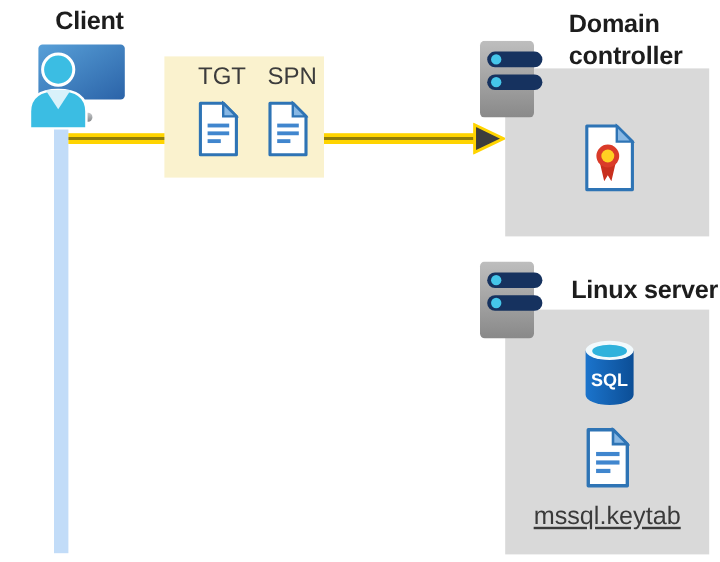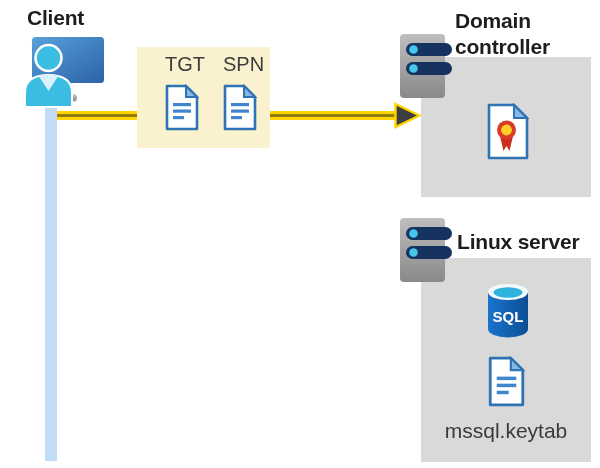--- a/index.html
+++ b/index.html
@@ -2,21 +2,21 @@
 <html><head>
 <meta charset="utf-8">
 <style>
   html,body{margin:0;padding:0;background:#ffffff;}
   .canvas{
     position:relative;width:600px;height:468px;background:#ffffff;
     font-family:"Liberation Sans",sans-serif;overflow:hidden;
   }
   .abs{position:absolute;}
   .bold-label{
-    font-weight:700;font-size:21px;color:#1d1d1d;line-height:26px;letter-spacing:-0.2px;
+    font-weight:700;font-size:21px;color:#1d1d1d;line-height:26px;letter-spacing:-0.2px;margin-left:19px;
   }
   .client-label{left:27px;top:5px;}
   .dc-label{left:455px;top:8px;width:150px;}
   .linux-label{left:457px;top:229px;width:150px;white-space:nowrap;}
 
   .timeline{
     left:45px;top:84px;width:12px;height:377px;background:#c2dcf8;z-index:0;
   }
   .client-icon{left:15px;top:25px;z-index:2;}
 
@@ -45,21 +45,21 @@
 
   .server-icon{z-index:2;}
   .dc-server{left:399px;top:34px;}
   .linux-server{left:399px;top:218px;}
 
   .cert-icon{left:487px;top:103px;z-index:2;}
   .sql-icon{left:486px;top:283px;z-index:2;}
   .keytab-icon{left:488px;top:356px;z-index:2;}
   .keytab-label{
     left:421px;top:419px;width:170px;text-align:center;z-index:2;
-    font-size:21px;color:#3a3a3a;
+    font-size:21px;color:#3a3a3a;text-decoration:underline;
   }
 </style>
 </head>
 <body>
 
 <div class="canvas">
 
   <div class="abs bold-label client-label">Client</div>
 
   <div class="abs timeline"></div>

